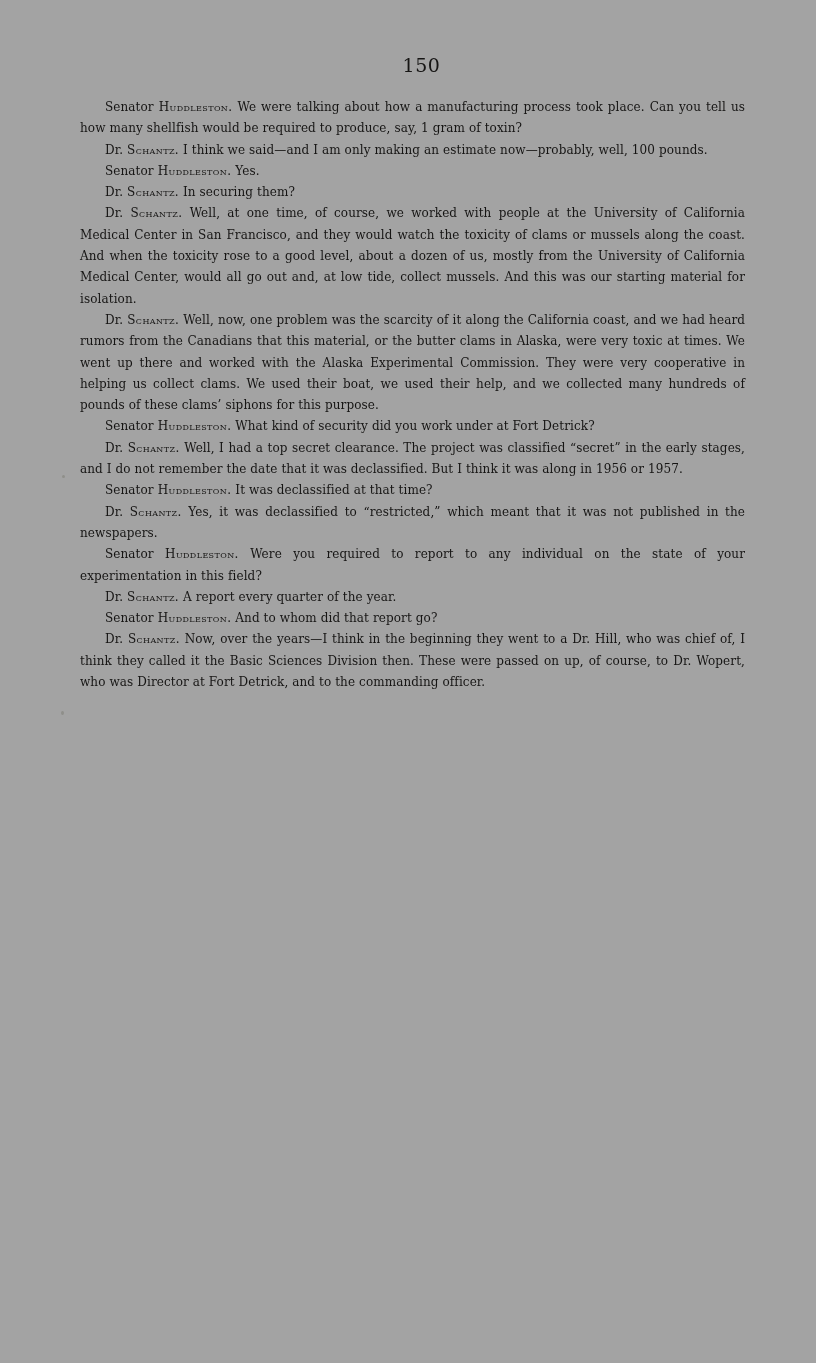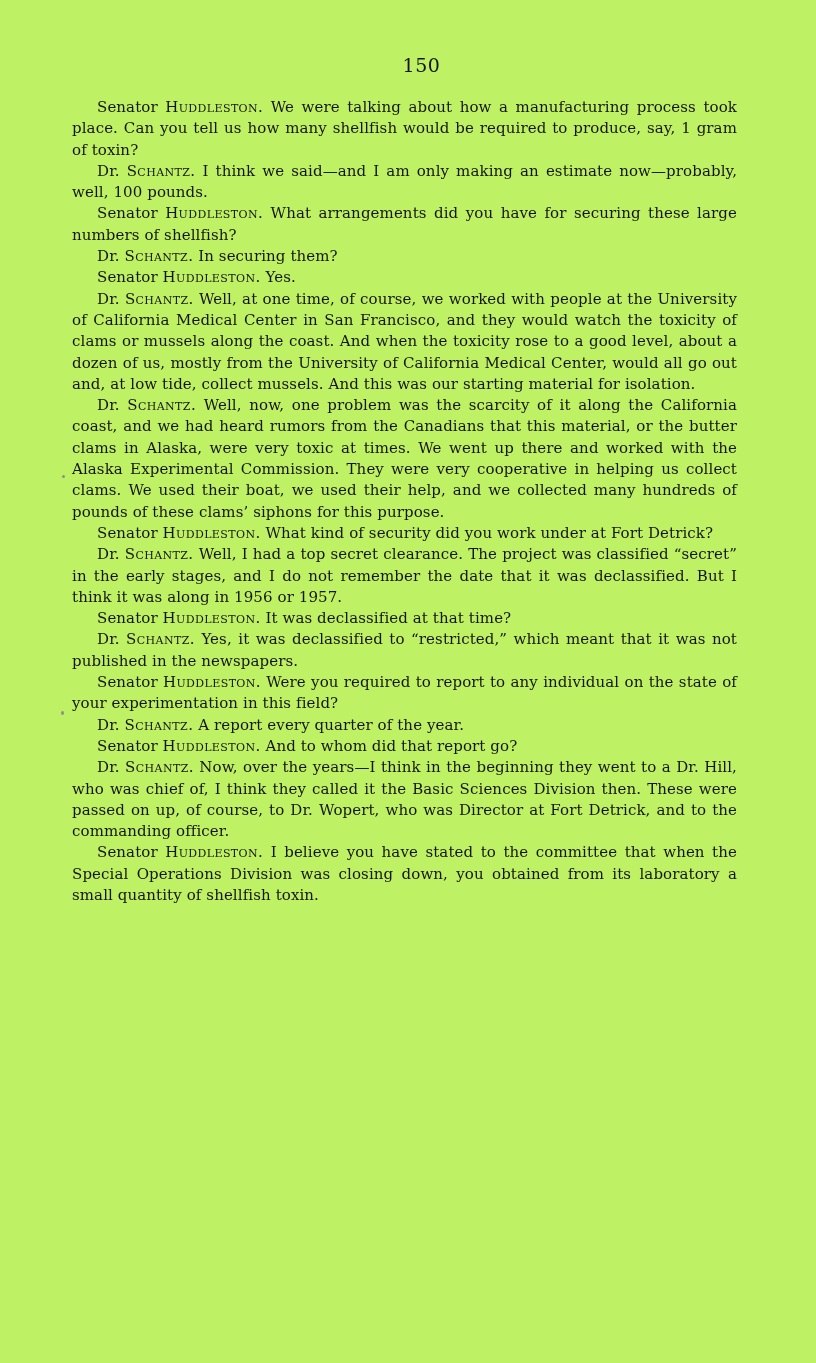--- a/index.html
+++ b/index.html
@@ -3,42 +3,42 @@
 <meta charset="utf-8">
 <style>
   * { margin: 0; padding: 0; box-sizing: border-box; }
   html, body { background: #ffffff; }
 
   .page {
     position: relative;
     width: 816px;
     height: 1363px;
     margin: 0 auto;
-    background: #bef264;
+    background: #a3a3a3;
     font-family: "DejaVu Serif", "Liberation Serif", serif;
     color: #161514;
     overflow: hidden;
   }
 
   .page-number {
     position: absolute;
     top: 54px;
     left: 90px;
     width: 663px;
     text-align: center;
     font-size: 19px;
     letter-spacing: 0.5px;
   }
 
   .dialogue {
     position: absolute;
     top: 97px;
-    left: 72px;
+    left: 80px;
     width: 665px;
-    font-size: 15px;
+    font-size: 12px;
     line-height: 21.3px;
     text-align: justify;
     letter-spacing: 0.1px;
   }
 
   .para {
     text-indent: 25px;
   }
 
   .speaker-name {
@@ -62,25 +62,24 @@
 
   <div class="dialogue">
   <p class="para"><span class="speaker-prefix">Senator</span> <span class="speaker-name">Huddleston.</span> <span class="dialogue-text">We were talking about how a manufacturing process took place. Can you tell us how many shellfish would be required to produce, say, 1 gram of toxin?</span></p>
 
   <p class="para"><span class="speaker-prefix">Dr.</span> <span class="speaker-name">Schantz.</span> <span class="dialogue-text">I think we said—and I am only making an estimate now—probably, well, 100 pounds.</span></p>
 
 
 
 
 
-  <p class="para"><span class="speaker-prefix">Senator</span> <span class="speaker-name">Huddleston.</span> <span class="dialogue-text">What arrangements did you have for securing these large numbers of shellfish?</span></p>
+
+  <p class="para"><span class="speaker-prefix">Senator</span> <span class="speaker-name">Huddleston.</span> <span class="dialogue-text">Yes.</span></p>
 
   <p class="para"><span class="speaker-prefix">Dr.</span> <span class="speaker-name">Schantz.</span> <span class="dialogue-text">In securing them?</span></p>
-
-  <p class="para"><span class="speaker-prefix">Senator</span> <span class="speaker-name">Huddleston.</span> <span class="dialogue-text">Yes.</span></p>
 
   <p class="para"><span class="speaker-prefix">Dr.</span> <span class="speaker-name">Schantz.</span> <span class="dialogue-text">Well, at one time, of course, we worked with people at the University of California Medical Center in San Francisco, and they would watch the toxicity of clams or mussels along the coast. And when the toxicity rose to a good level, about a dozen of us, mostly from the University of California Medical Center, would all go out and, at low tide, collect mussels. And this was our starting material for isolation.</span></p>
 
 
   <p class="para"><span class="speaker-prefix">Dr.</span> <span class="speaker-name">Schantz.</span> <span class="dialogue-text">Well, now, one problem was the scarcity of it along the California coast, and we had heard rumors from the Canadians that this material, or the butter clams in Alaska, were very toxic at times. We went up there and worked with the Alaska Experimental Commission. They were very cooperative in helping us collect clams. We used their boat, we used their help, and we collected many hundreds of pounds of these clams’ siphons for this purpose.</span></p>
 
   <p class="para"><span class="speaker-prefix">Senator</span> <span class="speaker-name">Huddleston.</span> <span class="dialogue-text">What kind of security did you work under at Fort Detrick?</span></p>
 
   <p class="para"><span class="speaker-prefix">Dr.</span> <span class="speaker-name">Schantz.</span> <span class="dialogue-text">Well, I had a top secret clearance. The project was classified “secret” in the early stages, and I do not remember the date that it was declassified. But I think it was along in 1956 or 1957.</span></p>
 
@@ -89,18 +88,17 @@
   <p class="para"><span class="speaker-prefix">Dr.</span> <span class="speaker-name">Schantz.</span> <span class="dialogue-text">Yes, it was declassified to “restricted,” which meant that it was not published in the newspapers.</span></p>
 
   <p class="para"><span class="speaker-prefix">Senator</span> <span class="speaker-name">Huddleston.</span> <span class="dialogue-text">Were you required to report to any individual on the state of your experimentation in this field?</span></p>
 
   <p class="para"><span class="speaker-prefix">Dr.</span> <span class="speaker-name">Schantz.</span> <span class="dialogue-text">A report every quarter of the year.</span></p>
 
   <p class="para"><span class="speaker-prefix">Senator</span> <span class="speaker-name">Huddleston.</span> <span class="dialogue-text">And to whom did that report go?</span></p>
 
   <p class="para"><span class="speaker-prefix">Dr.</span> <span class="speaker-name">Schantz.</span> <span class="dialogue-text">Now, over the years—I think in the beginning they went to a Dr. Hill, who was chief of, I think they called it the Basic Sciences Division then. These were passed on up, of course, to Dr. Wopert, who was Director at Fort Detrick, and to the commanding officer.</span></p>
 
-  <p class="para"><span class="speaker-prefix">Senator</span> <span class="speaker-name">Huddleston.</span> <span class="dialogue-text">I believe you have stated to the committee that when the Special Operations Division was closing down, you obtained from its laboratory a small quantity of shellfish toxin.</span></p>
 </div>
 
   <div class="speck speck-1"></div>
   <div class="speck speck-2"></div>
 </div>
 
 </body></html>

